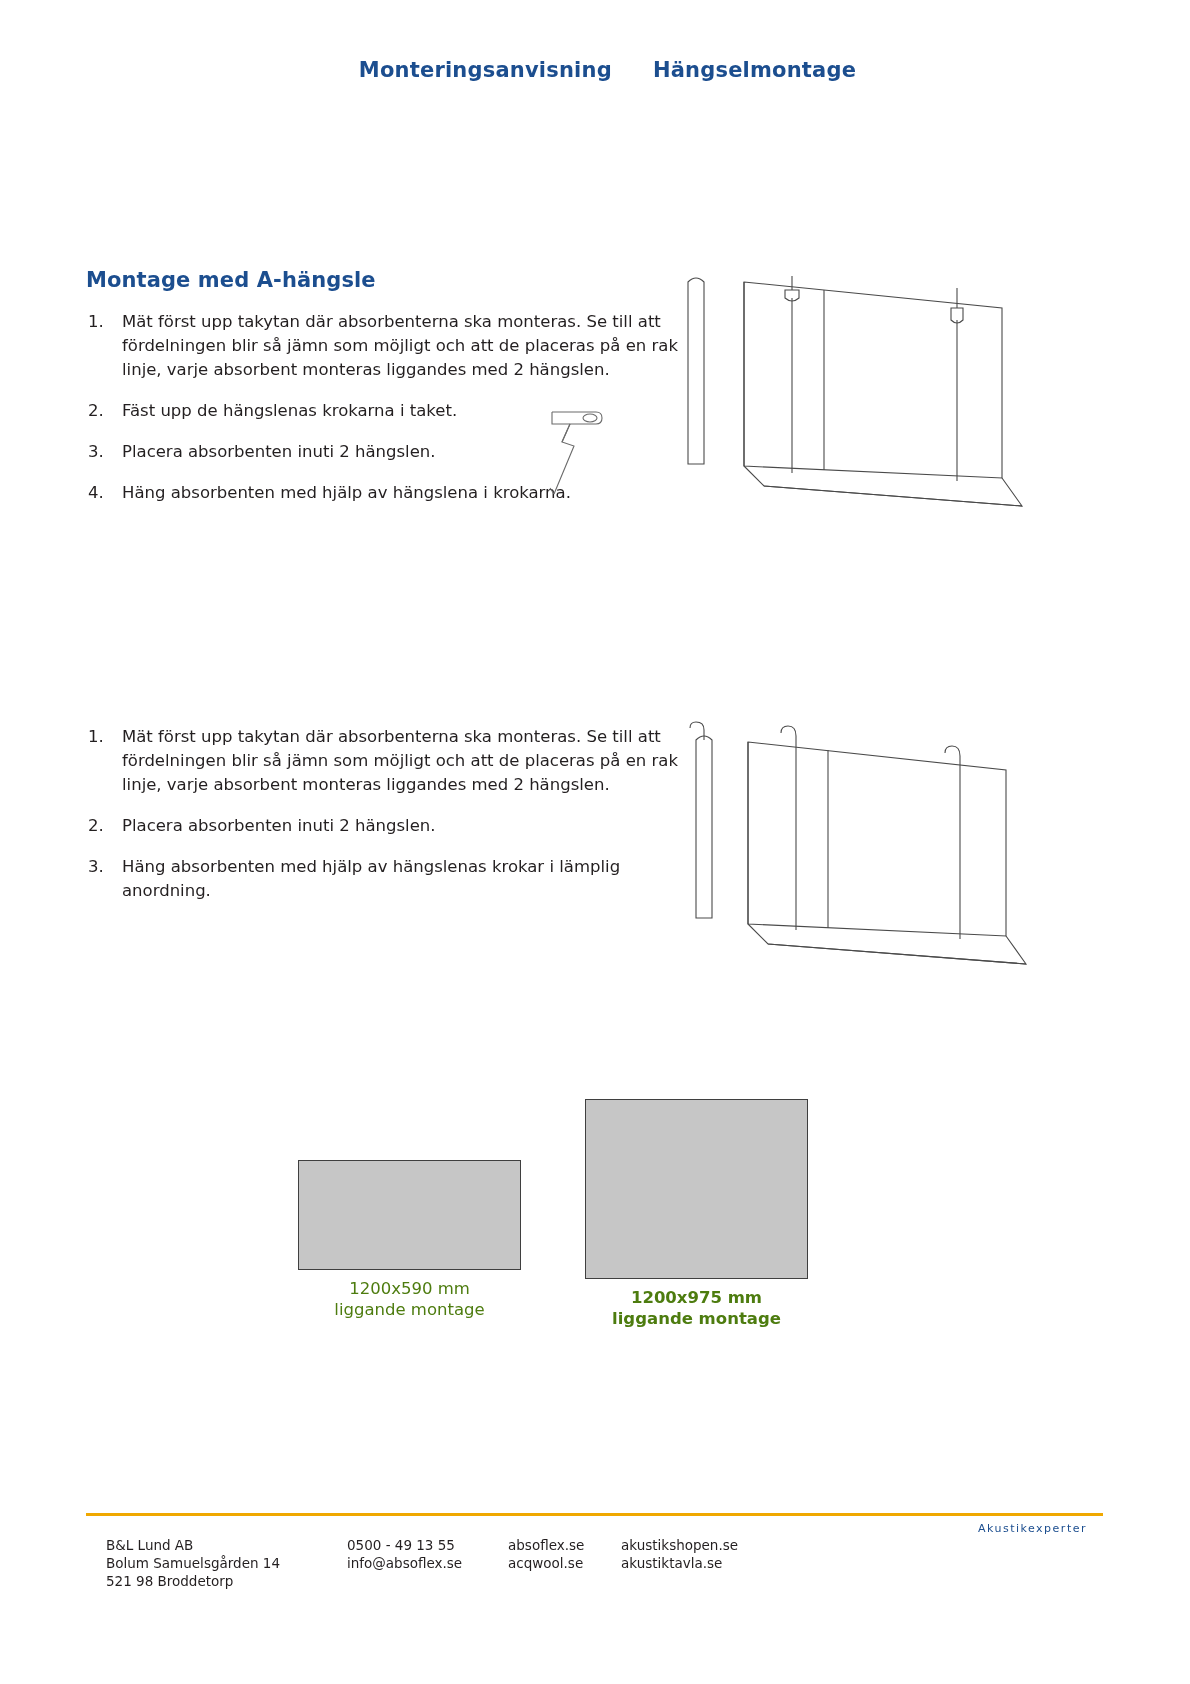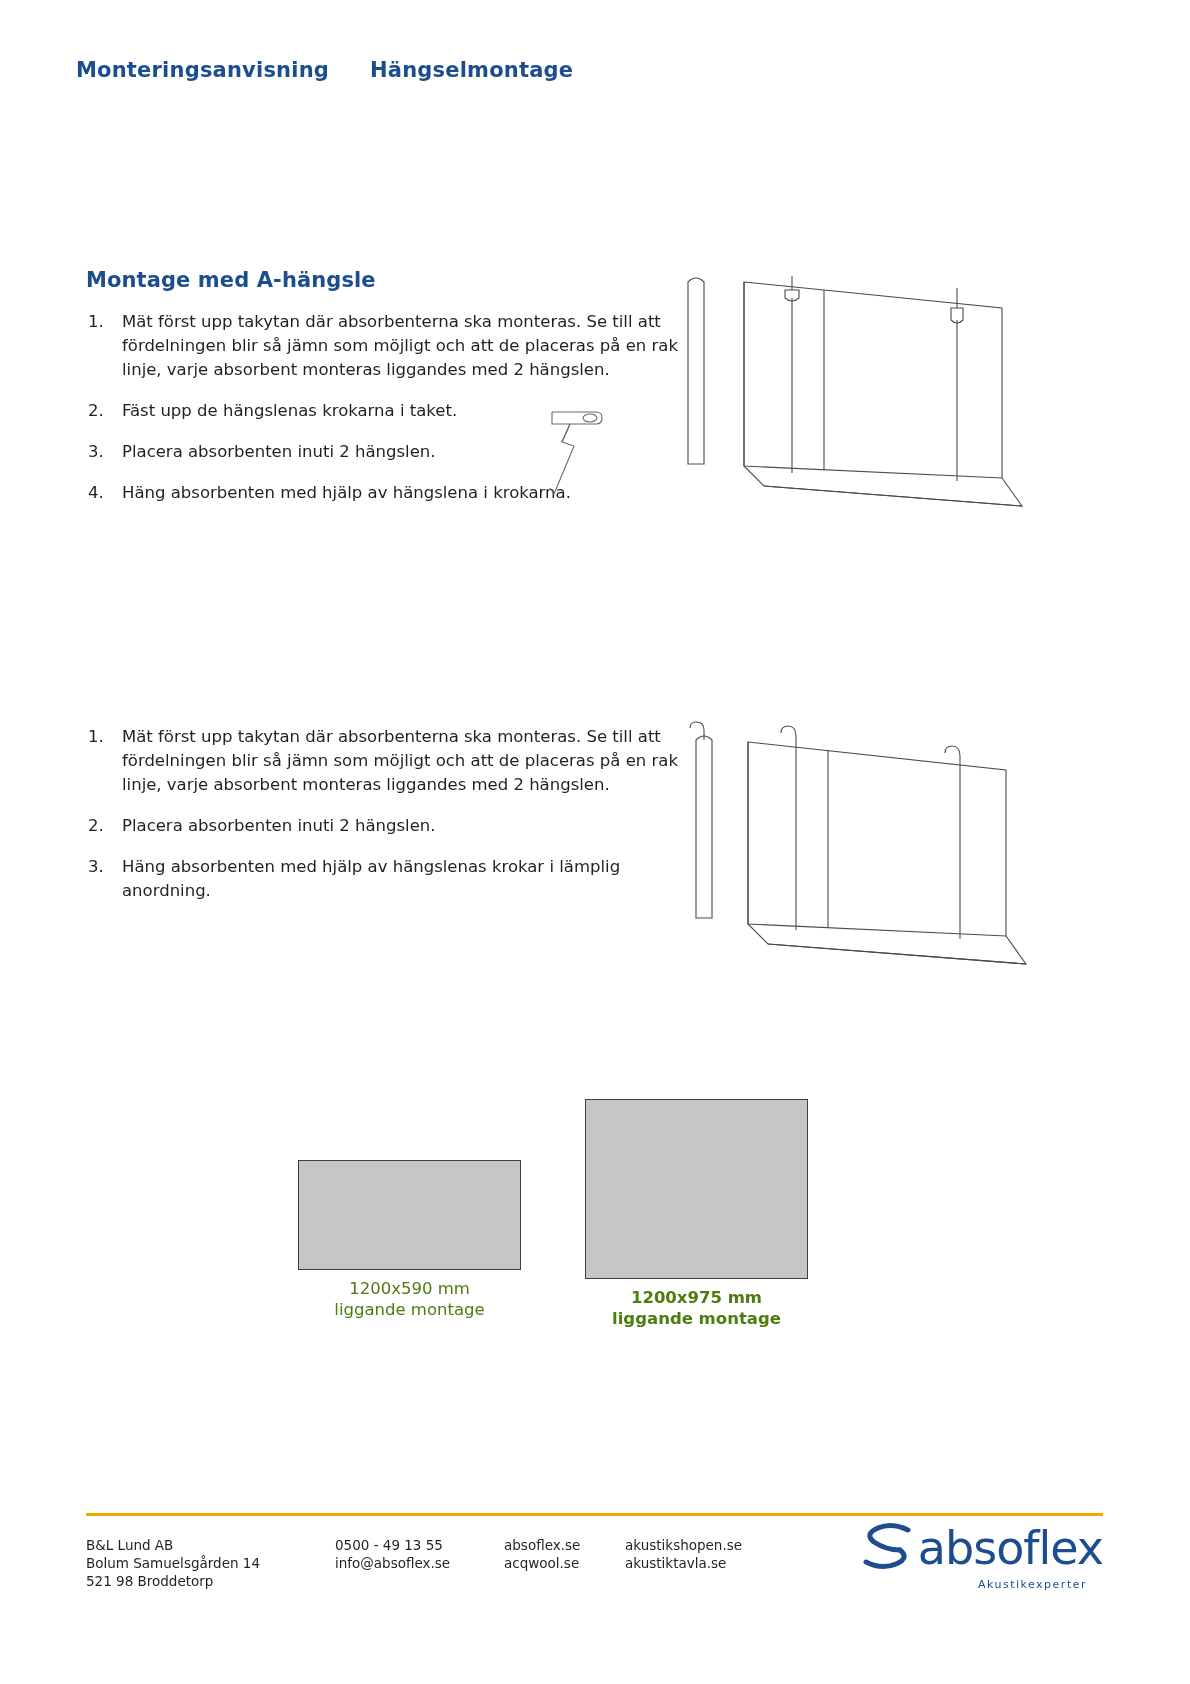--- a/index.html
+++ b/index.html
@@ -16,25 +16,25 @@
     overflow: hidden;
   }
   .page {
     position: absolute;
     inset: 0;
   }
 
   
   .header-row {
     position: absolute;
-    left: 76px;
+    left: 100px;
     top: 58px;
     width: 1015px;
     display: flex;
-    justify-content: flex-start;
+    justify-content: center;
     align-items: baseline;
     gap: 41px;
   }
   .header-left, .header-right {
     font-size: 21px;
     font-weight: bold;
     color: #1c4e8f;
     letter-spacing: 0.2px;
   }
   .title-main {
@@ -128,22 +128,23 @@
   .footer {
     position: absolute;
     left: 86px;
     top: 1536px;
     width: 1017px;
     display: flex;
     align-items: flex-start;
   }
   .footer-cols {
     display: flex;
-    gap: 9px;
+    gap: 1px;
     flex: 1;
+    margin-left: 20px;
   }
   .fcol {
     font-size: 13.5px;
     line-height: 1.35;
     color: #231f20;
     white-space: nowrap;
   }
   .fcol-1 { width: 240px; }
   .fcol-2 { width: 160px; }
   .fcol-3 { width: 112px; }
@@ -294,26 +295,17 @@
         <div>absoflex.se</div>
         <div>acqwool.se</div>
       </div>
       <div class="fcol fcol-4">
         <div>akustikshopen.se</div>
         <div>akustiktavla.se</div>
       </div>
     </div>
 
     <div class="logo">
-      <div class="logo-row">
-        <span>
-          <svg width="62" height="52" viewBox="0 0 62 52" fill="none" stroke="#1c4e8f" stroke-width="5" stroke-linecap="round">
-            <path d="M52 10 Q36 2 22 8 Q8 14 18 22 Q30 30 44 30"></path>
-            <path d="M10 42 Q26 50 40 44 Q54 38 44 30"></path>
-          </svg>
-        </span>
-        <span class="logo-text">absoflex</span>
-      </div>
       <div class="logo-sub">Akustikexperter</div>
     </div>
   </div>
 
 </div>
 
 </body></html>

